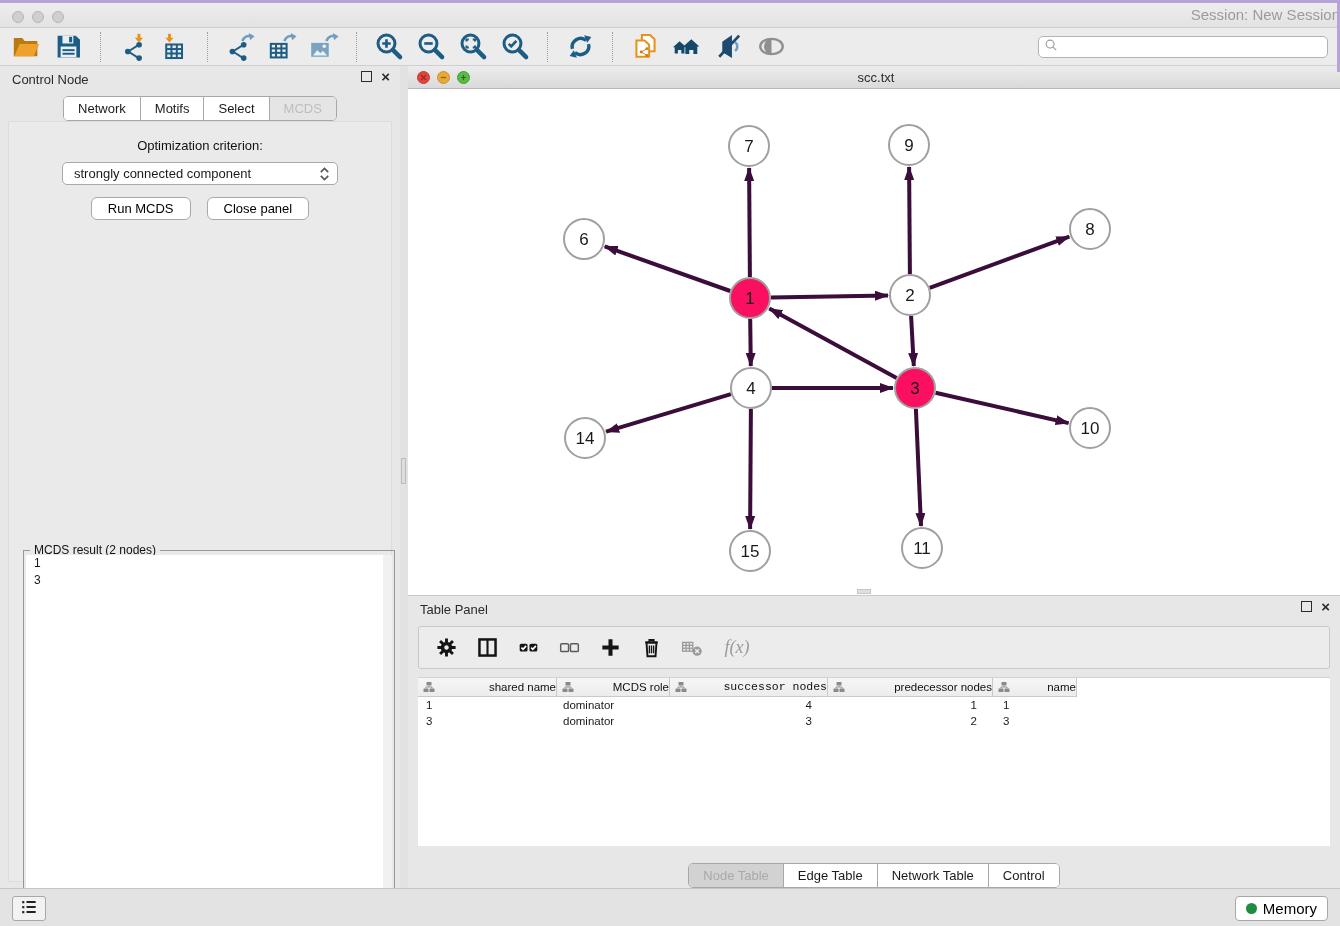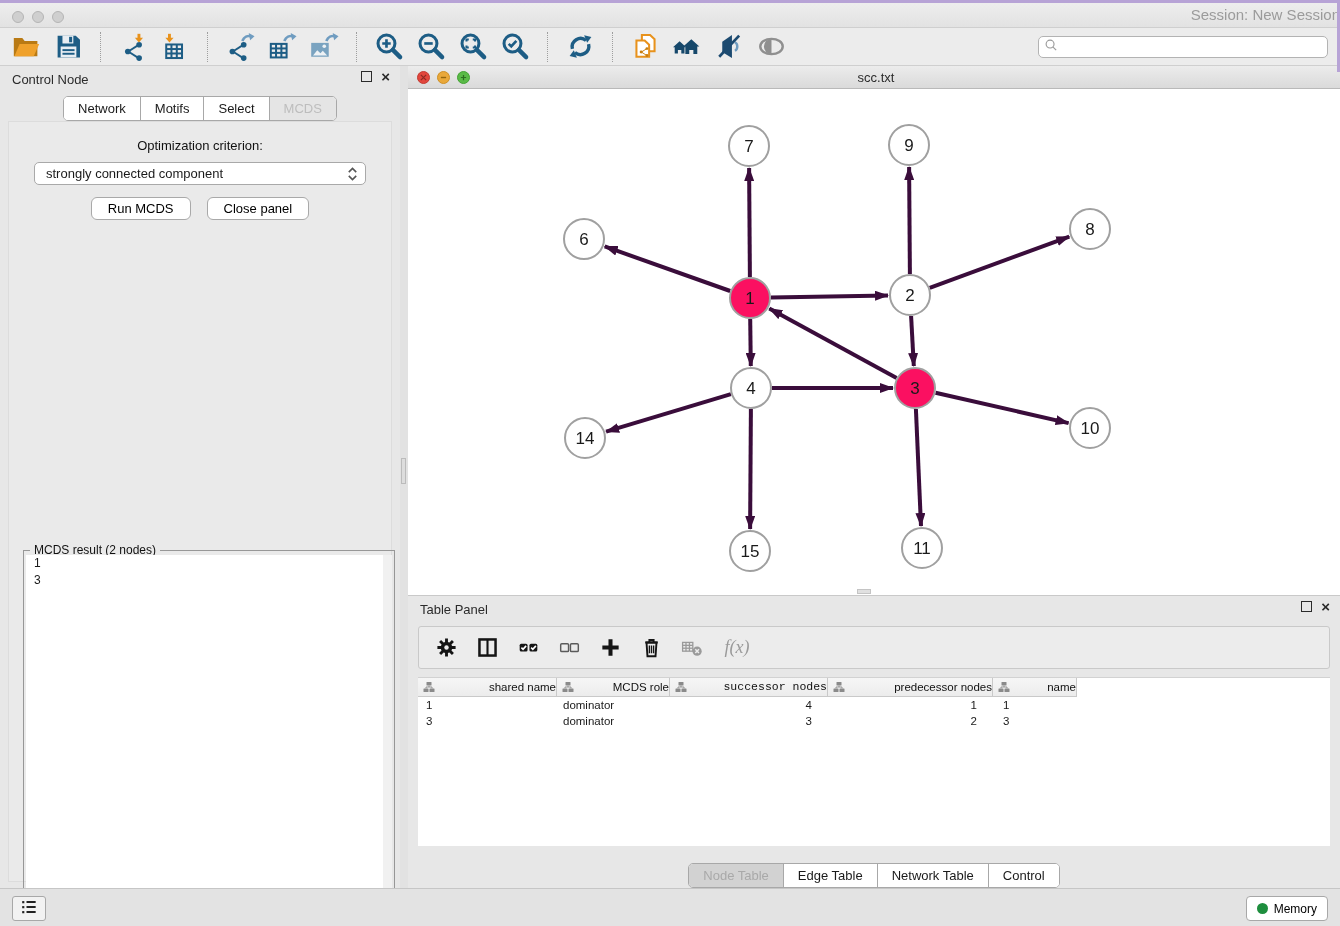--- a/index.html
+++ b/index.html
@@ -29,21 +29,21 @@
   .win-icons{position:absolute;right:10px;top:5px;display:flex;gap:9px;align-items:center}
   .float-ico{width:11px;height:11px;border:1.6px solid #2b2b2b;background:transparent}
   .close-ico{font-size:15px;font-weight:bold;color:#2b2b2b;line-height:11px}
   .cp-tabs-row{position:absolute;top:30px;left:0;width:100%;text-align:center}
   .seg{display:inline-flex;border:1px solid #a8a8a8;border-radius:5px;overflow:hidden;background:#fff}
   .seg .tab{padding:4px 14px;font-size:13px;border-left:1px solid #a8a8a8;background:#fff;cursor:pointer;white-space:nowrap}
   .seg .tab:first-child{border-left:none}
   .seg .tab.active{background:#e5e5e5;color:#bdbdbd}
   .cp-content{position:absolute;left:8px;right:8px;top:55px;bottom:6px;background:#eaeaea;border:1px solid #dcdcdc}
   .opt-label{text-align:center;margin-top:16px;font-size:13px;color:#111}
-  .combo{position:relative;margin:9px auto 0;width:332px;height:23px;background:#fff;border:1px solid #a9a9a9;border-radius:5px;font-size:13px;line-height:21px;padding-left:11px;cursor:pointer}
+  .combo{position:relative;margin:9px auto 0;width:276px;height:23px;background:#fff;border:1px solid #a9a9a9;border-radius:5px;font-size:13px;line-height:21px;padding-left:11px;cursor:pointer}
   .combo svg{position:absolute;right:6px;top:3px}
   .btn-row{display:flex;justify-content:center;gap:16px;margin-top:12px}
   .mac-btn{background:#fff;border:1px solid #a9a9a9;border-radius:6px;font-size:13px;padding:3px 16px;cursor:pointer;font-family:inherit}
   .result-group{position:absolute;left:14px;top:428px;width:372px;height:378px;border:1px solid #979797}
   .result-title{position:absolute;left:6px;top:-8px;background:#eaeaea;padding:0 4px;font-size:12px;color:#111}
   .result-box{position:absolute;left:2px;right:2px;top:4px;bottom:2px;background:#fff;overflow:hidden}
   .result-scroll{position:absolute;right:0;top:0;bottom:0;width:9px;background:#f1f1f1}
   .result-item{font-size:12px;line-height:17px;padding-left:8px}
   .result-item:first-child{padding-top:3px}
   
@@ -69,21 +69,21 @@
   .thead{display:flex;height:19px}
   .th{position:relative;background:linear-gradient(#f6f6f6,#ececec);border-right:1px solid #c9c9c9;border-bottom:1px solid #c9c9c9;font-size:11.5px;text-align:right;line-height:18px;color:#111;cursor:pointer}
   .th svg{position:absolute;left:5px;top:3px}
   .trow{display:flex;height:16px;cursor:default}
   .td{font-size:11.5px;line-height:16px;overflow:hidden;white-space:nowrap}
   .tp-tabs-row{position:absolute;left:0;right:0;top:267px;text-align:center}
   .seg .tab.active-bottom{background:#d2d2d2;color:#a9a9a9}
   
   .statusbar{position:absolute;left:0;top:888px;right:0;height:38px;background:#e3e3e3;border-top:1px solid #c6c6c6}
   .list-btn{position:absolute;left:12px;top:7px;width:34px;height:25px;background:#f2f2f2;border:1px solid #a8a8a8;border-radius:3px;display:flex;align-items:center;justify-content:center;cursor:pointer}
-  .mem-btn{position:absolute;right:12px;top:7px;height:25px;background:#fff;border:1px solid #a8a8a8;border-radius:4px;display:flex;align-items:center;gap:6px;padding:0 10px;font-size:12px;cursor:pointer;font-family:inherit}
+  .mem-btn{position:absolute;right:12px;top:7px;height:25px;background:#fff;border:1px solid #a8a8a8;border-radius:4px;display:flex;align-items:center;gap:6px;padding:0 10px;font-size:15px;cursor:pointer;font-family:inherit}
   .mem-dot{width:11px;height:11px;border-radius:50%;background:#1e8e3e}
 </style>
 </head>
 <body>
 
 <div class="accent-top"></div>
 <div class="accent-right"></div>
 
 <div class="titlebar">
   <div class="win-dots">

